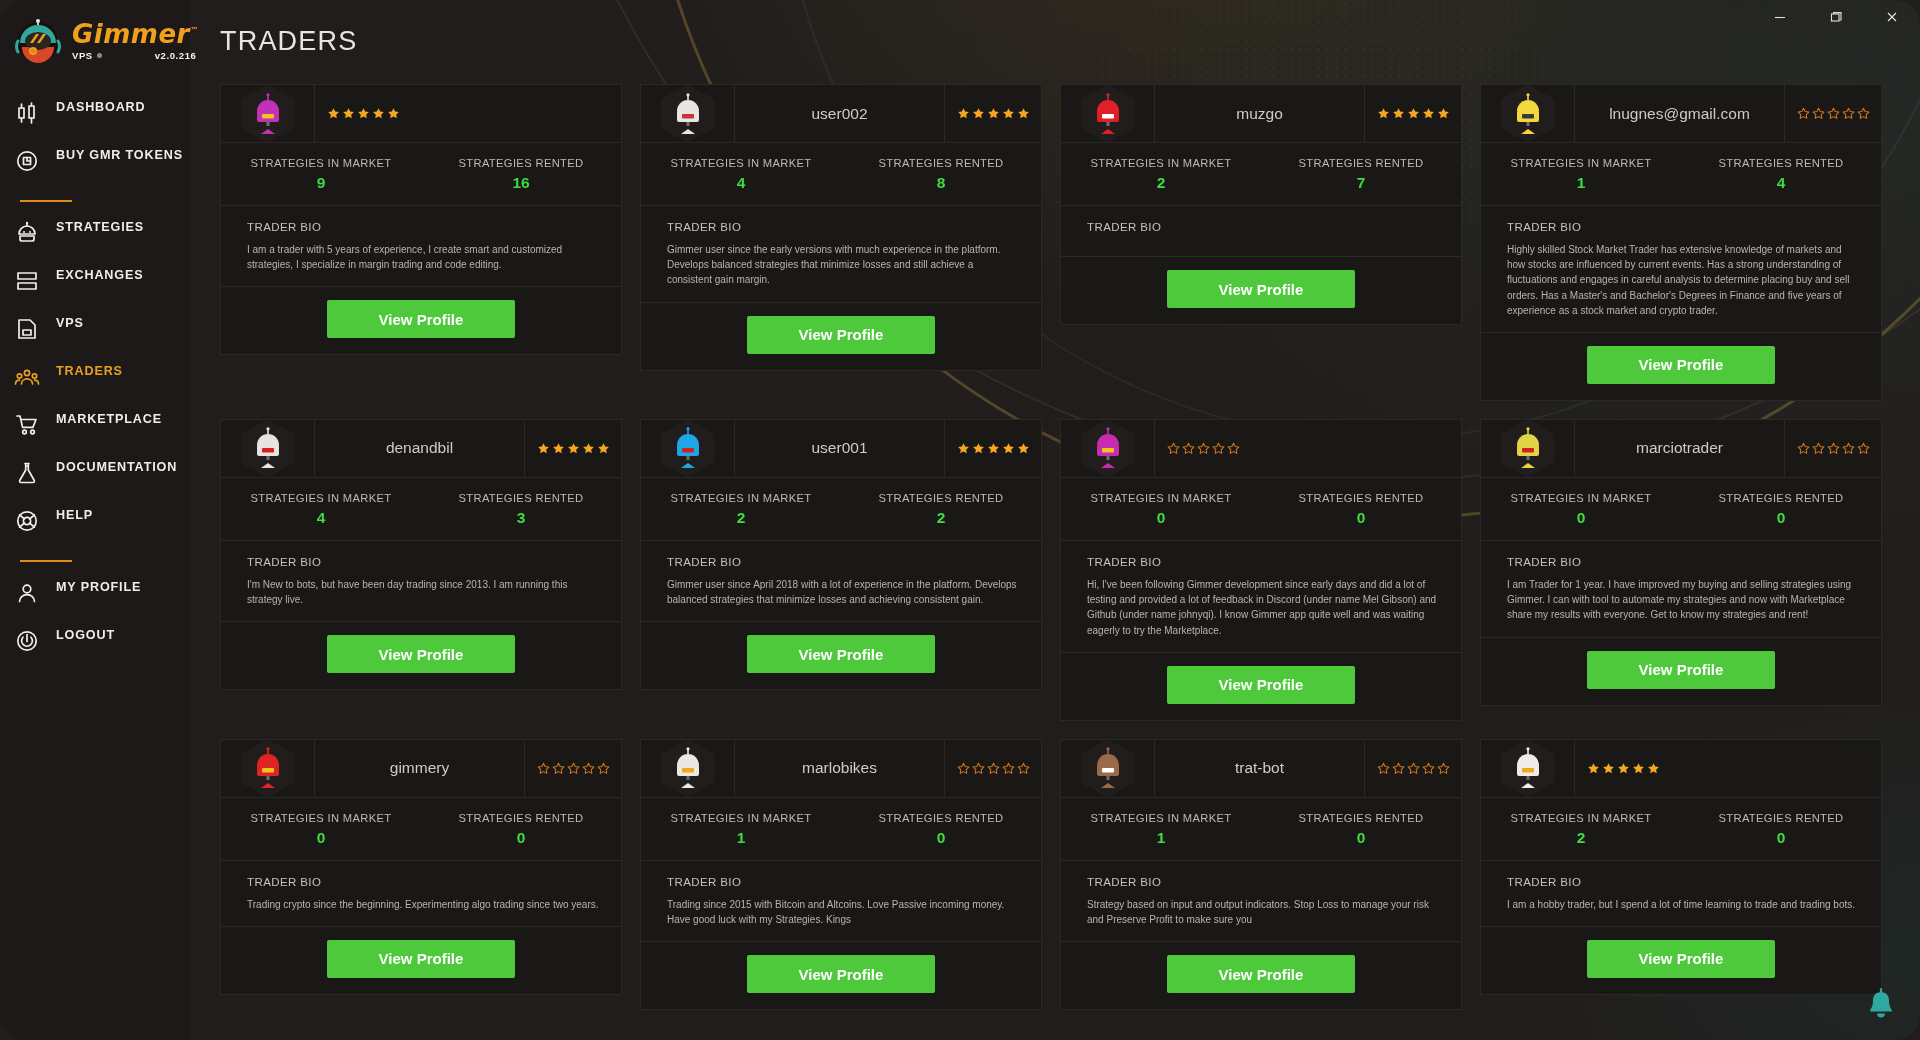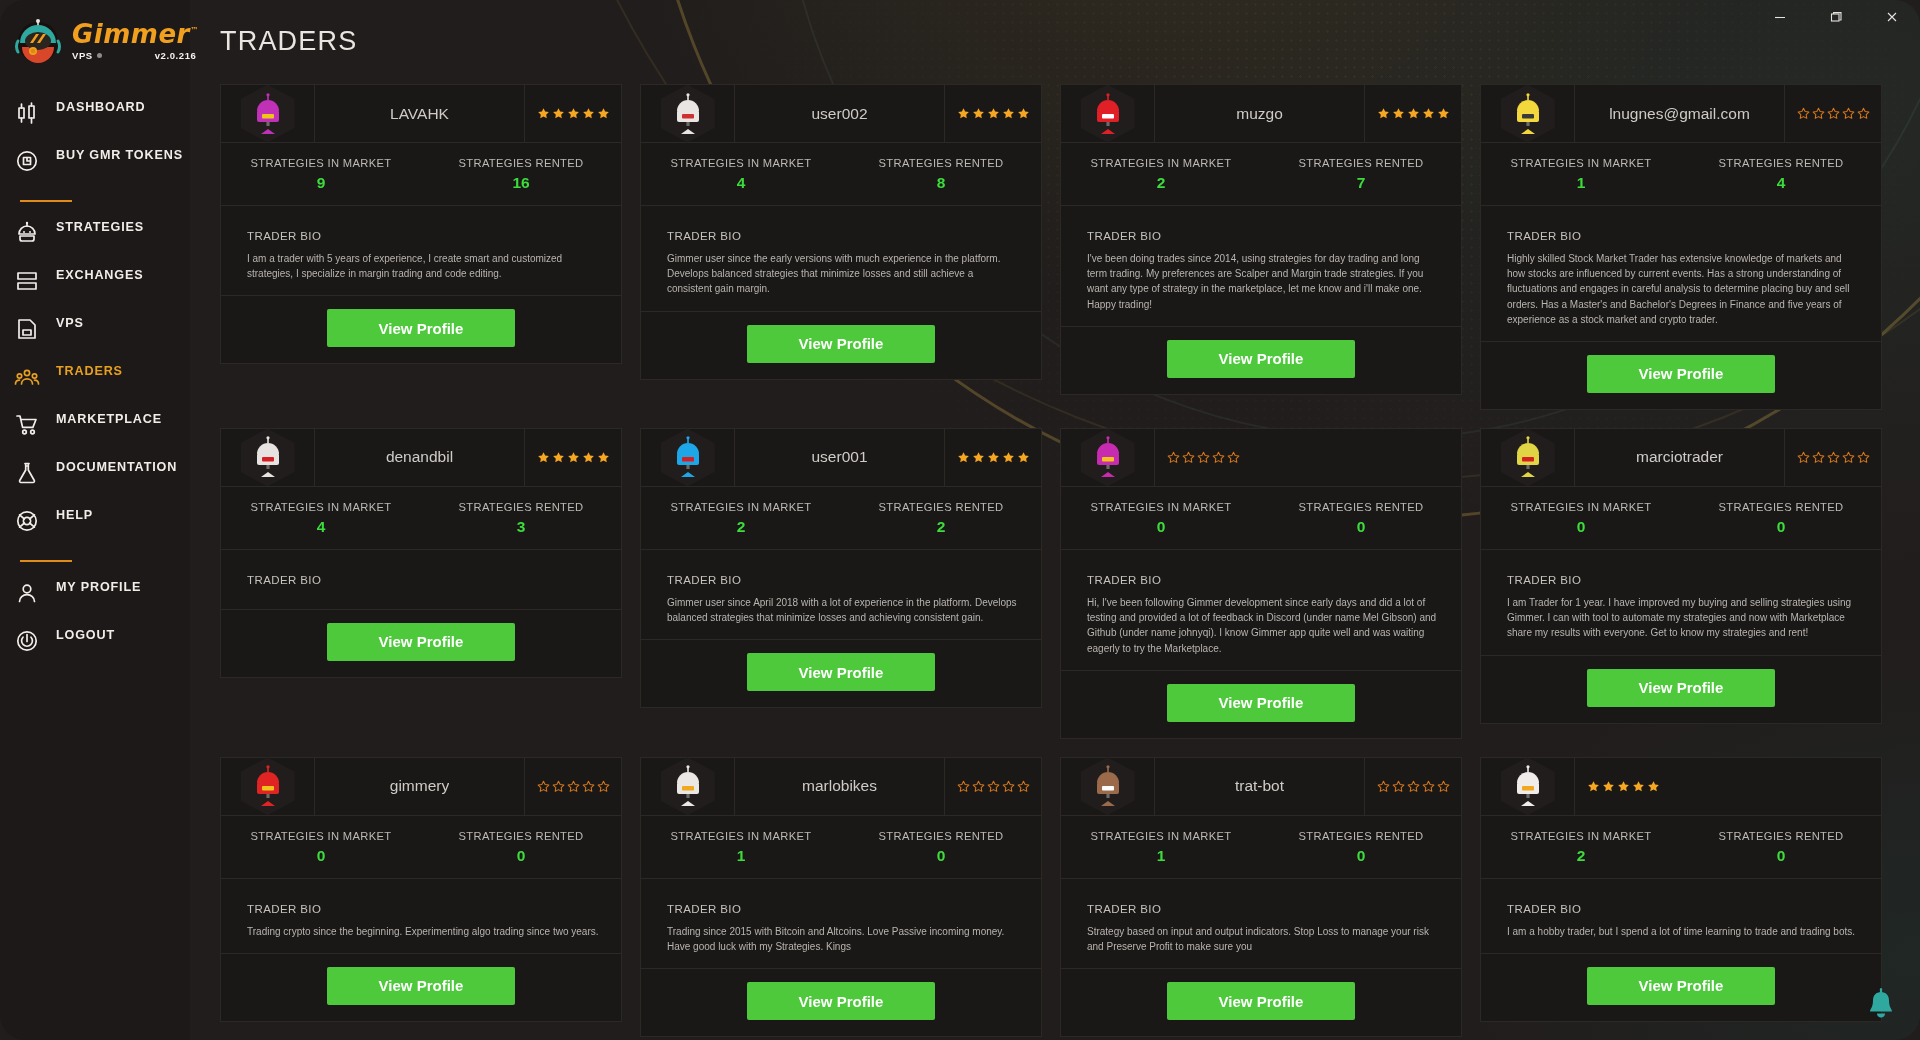--- a/index.html
+++ b/index.html
@@ -189,21 +189,21 @@
     margin-top: 5px;
     font-size: 15.5px; font-weight: 700; color: #3ddc3d;
   }
 
   .bio {
     padding: 15px 22px 14px 26px;
     border-bottom: 1px solid #2b2826;
   }
   .bio-title {
     font-size: 11.5px; letter-spacing: 0.4px; color: #c6c2be;
-    margin-bottom: 9px; text-transform: uppercase; margin-top: 9px;
+    margin-bottom: 9px; text-transform: uppercase;
   }
   .bio-text {
     font-size: 10px; line-height: 1.52; color: #b8b4b0;
   }
   .card-foot {
     padding: 13px 0 16px;
     display: flex; justify-content: center;
   }
   .view-btn {
     width: 188px; height: 38px;
@@ -415,23 +415,20 @@
     <path d="M17 1v6" stroke="#c031b8" stroke-width="1.6"></path>
     <circle cx="17" cy="1.8" r="1.6" fill="#c031b8"></circle>
     <path d="M6 18a11 11 0 0 1 22 0z" fill="#c031b8"></path>
     <rect x="6" y="17" width="22" height="12" rx="2" fill="#c031b8"></rect>
     <rect x="11" y="21" width="12" height="4.4" rx="1" fill="#f0c419"></rect>
     <rect x="15.4" y="29" width="3.2" height="4" fill="#6d6a66"></rect>
     <path d="M10 41l7-5 7 5z" fill="#c031b8"></path>
   </svg>
                 </div>
         </div>
-        <div class="name-cell">
-          <span class="trader-name">LAVAHK</span>
-        </div>
         <div class="stars-cell">
                 <svg class="star" viewBox="0 0 24 24">
                   <path d="M12 2.2l3.05 6.18 6.82.99-4.94 4.81 1.17 6.79L12 17.76 5.9 20.97l1.17-6.79L2.13 9.37l6.82-.99z" fill="#f5a623"></path>
                 </svg>
                 <svg class="star" viewBox="0 0 24 24">
                   <path d="M12 2.2l3.05 6.18 6.82.99-4.94 4.81 1.17 6.79L12 17.76 5.9 20.97l1.17-6.79L2.13 9.37l6.82-.99z" fill="#f5a623"></path>
                 </svg>
                 <svg class="star" viewBox="0 0 24 24">
                   <path d="M12 2.2l3.05 6.18 6.82.99-4.94 4.81 1.17 6.79L12 17.76 5.9 20.97l1.17-6.79L2.13 9.37l6.82-.99z" fill="#f5a623"></path>
                 </svg>
@@ -556,21 +553,20 @@
           <div class="stat-label">STRATEGIES IN MARKET</div>
           <div class="stat-value">2</div>
         </div>
         <div class="stat">
           <div class="stat-label">STRATEGIES RENTED</div>
           <div class="stat-value">7</div>
         </div>
       </div>
       <div class="bio">
         <div class="bio-title">TRADER BIO</div>
-        <div class="bio-text">I've been doing trades since 2014, using strategies for day trading and long term trading. My preferences are Scalper and Margin trade strategies. If you want any type of strategy in the marketplace, let me know and i'll make one. Happy trading!</div>
       </div>
       <div class="card-foot">
         <button class="view-btn">View Profile</button>
       </div>
           </div>
           <div class="card">
       <div class="card-head">
         <div class="avatar-cell">
           <div class="hexbg">
                   <svg class="bot" viewBox="0 0 34 42">
@@ -666,20 +662,21 @@
           <div class="stat-label">STRATEGIES IN MARKET</div>
           <div class="stat-value">4</div>
         </div>
         <div class="stat">
           <div class="stat-label">STRATEGIES RENTED</div>
           <div class="stat-value">3</div>
         </div>
       </div>
       <div class="bio">
         <div class="bio-title">TRADER BIO</div>
+        <div class="bio-text">I'm New to bots, but have been day trading since 2013. I am running this strategy live.</div>
       </div>
       <div class="card-foot">
         <button class="view-btn">View Profile</button>
       </div>
           </div>
           <div class="card">
       <div class="card-head">
         <div class="avatar-cell">
           <div class="hexbg">
                   <svg class="bot" viewBox="0 0 34 42">

